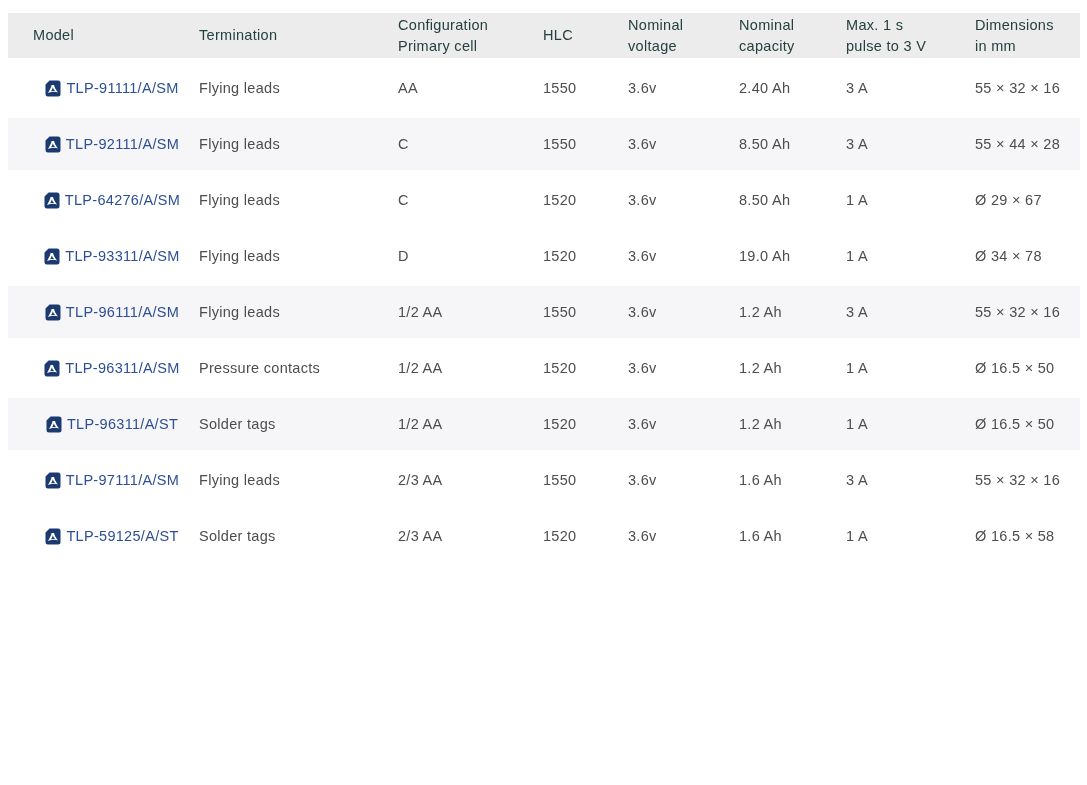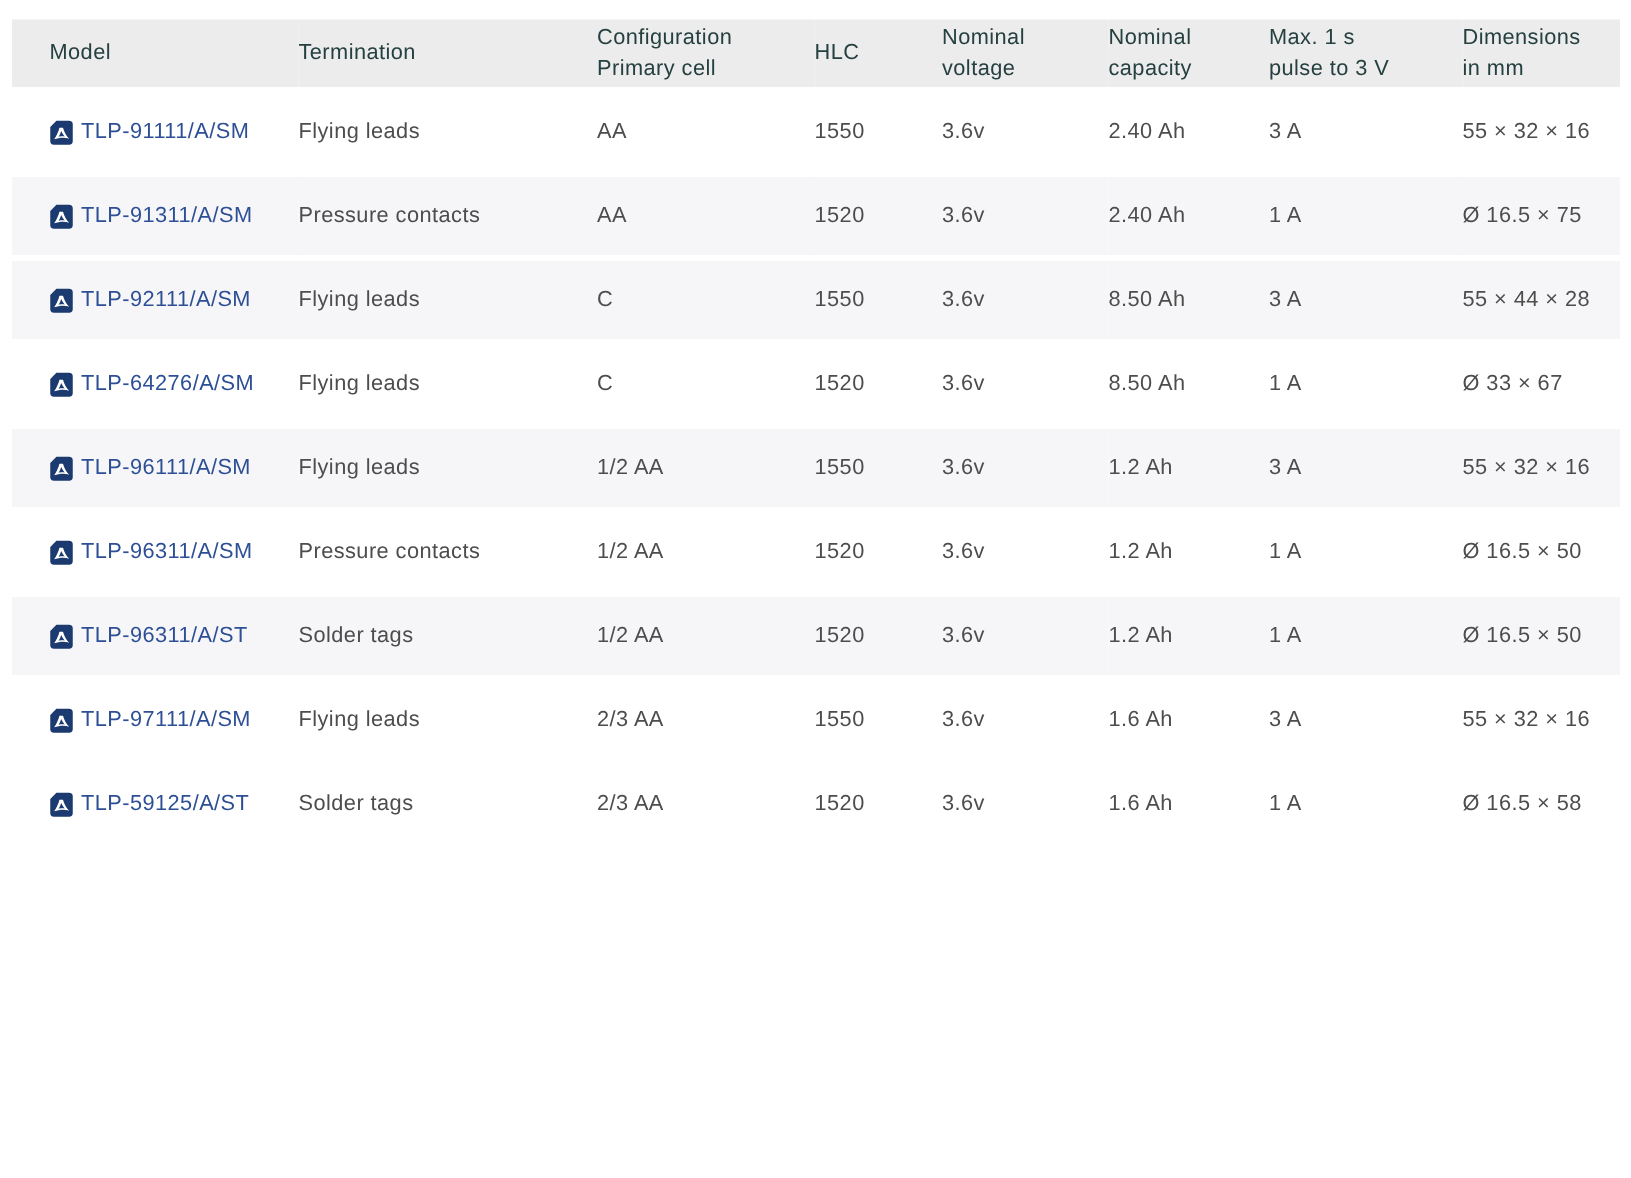--- a/index.html
+++ b/index.html
@@ -42,20 +42,21 @@
   tbody td {
     height: 52px;
     color: #4d4d4d;
     font-weight: 400;
     padding-right: 8px;
   }
   .model-cell-inner {
     display: flex;
     align-items: center;
     gap: 5px;
+    justify-content: center;
   }
   .pdf-icon {
     width: 16px;
     height: 17px;
     flex: 0 0 auto;
     display: inline-block;
   }
   a.model-link {
     color: #2d4f96;
     text-decoration: none;
@@ -109,38 +110,20 @@
           <td>3 A</td>
           <td>55 × 32 × 16</td>
         </tr>
         <tr class="striped">
           <td>
             <span class="model-cell-inner">
               <svg viewBox="0 0 16 17" class="pdf-icon">
                 <path d="M4.6 0.5 L13 0.5 Q15.5 0.5 15.5 3 L15.5 14 Q15.5 16.5 13 16.5 L3 16.5 Q0.5 16.5 0.5 14 L0.5 4.6 Z" fill="#1b3a70"></path>
                 <path d="M3.1 12.9 C4.8 10.2 6.1 7.4 6.6 5.1 L9.0 5.1 C9.7 7.7 11.2 10.6 13.1 12.5 C10.2 11.4 6.5 11.7 3.1 12.9 Z M7.8 7.4 C7.4 8.7 6.8 10 6.1 11.2 C7.4 10.9 8.8 10.8 10.1 11 C9.1 9.9 8.3 8.7 7.8 7.4 Z" fill="#ffffff"></path>
               </svg>
-              <a class="model-link">TLP-91311/A/SM</a>
-            </span>
-          </td>
-          <td>Pressure contacts</td>
-          <td>AA</td>
-          <td>1520</td>
-          <td>3.6v</td>
-          <td>2.40 Ah</td>
-          <td>1 A</td>
-          <td>Ø 16.5 × 75</td>
-        </tr>
-        <tr class="striped">
-          <td>
-            <span class="model-cell-inner">
-              <svg viewBox="0 0 16 17" class="pdf-icon">
-                <path d="M4.6 0.5 L13 0.5 Q15.5 0.5 15.5 3 L15.5 14 Q15.5 16.5 13 16.5 L3 16.5 Q0.5 16.5 0.5 14 L0.5 4.6 Z" fill="#1b3a70"></path>
-                <path d="M3.1 12.9 C4.8 10.2 6.1 7.4 6.6 5.1 L9.0 5.1 C9.7 7.7 11.2 10.6 13.1 12.5 C10.2 11.4 6.5 11.7 3.1 12.9 Z M7.8 7.4 C7.4 8.7 6.8 10 6.1 11.2 C7.4 10.9 8.8 10.8 10.1 11 C9.1 9.9 8.3 8.7 7.8 7.4 Z" fill="#ffffff"></path>
-              </svg>
               <a class="model-link">TLP-92111/A/SM</a>
             </span>
           </td>
           <td>Flying leads</td>
           <td>C</td>
           <td>1550</td>
           <td>3.6v</td>
           <td>8.50 Ah</td>
           <td>3 A</td>
           <td>55 × 44 × 28</td>
@@ -154,21 +137,39 @@
               </svg>
               <a class="model-link">TLP-64276/A/SM</a>
             </span>
           </td>
           <td>Flying leads</td>
           <td>C</td>
           <td>1520</td>
           <td>3.6v</td>
           <td>8.50 Ah</td>
           <td>1 A</td>
-          <td>Ø 33 × 67</td>
+          <td>Ø 29 × 67</td>
+        </tr>
+        <tr>
+          <td>
+            <span class="model-cell-inner">
+              <svg viewBox="0 0 16 17" class="pdf-icon">
+                <path d="M4.6 0.5 L13 0.5 Q15.5 0.5 15.5 3 L15.5 14 Q15.5 16.5 13 16.5 L3 16.5 Q0.5 16.5 0.5 14 L0.5 4.6 Z" fill="#1b3a70"></path>
+                <path d="M3.1 12.9 C4.8 10.2 6.1 7.4 6.6 5.1 L9.0 5.1 C9.7 7.7 11.2 10.6 13.1 12.5 C10.2 11.4 6.5 11.7 3.1 12.9 Z M7.8 7.4 C7.4 8.7 6.8 10 6.1 11.2 C7.4 10.9 8.8 10.8 10.1 11 C9.1 9.9 8.3 8.7 7.8 7.4 Z" fill="#ffffff"></path>
+              </svg>
+              <a class="model-link">TLP-93311/A/SM</a>
+            </span>
+          </td>
+          <td>Flying leads</td>
+          <td>D</td>
+          <td>1520</td>
+          <td>3.6v</td>
+          <td>19.0 Ah</td>
+          <td>1 A</td>
+          <td>Ø 34 × 78</td>
         </tr>
         <tr class="striped">
           <td>
             <span class="model-cell-inner">
               <svg viewBox="0 0 16 17" class="pdf-icon">
                 <path d="M4.6 0.5 L13 0.5 Q15.5 0.5 15.5 3 L15.5 14 Q15.5 16.5 13 16.5 L3 16.5 Q0.5 16.5 0.5 14 L0.5 4.6 Z" fill="#1b3a70"></path>
                 <path d="M3.1 12.9 C4.8 10.2 6.1 7.4 6.6 5.1 L9.0 5.1 C9.7 7.7 11.2 10.6 13.1 12.5 C10.2 11.4 6.5 11.7 3.1 12.9 Z M7.8 7.4 C7.4 8.7 6.8 10 6.1 11.2 C7.4 10.9 8.8 10.8 10.1 11 C9.1 9.9 8.3 8.7 7.8 7.4 Z" fill="#ffffff"></path>
               </svg>
               <a class="model-link">TLP-96111/A/SM</a>
             </span>

